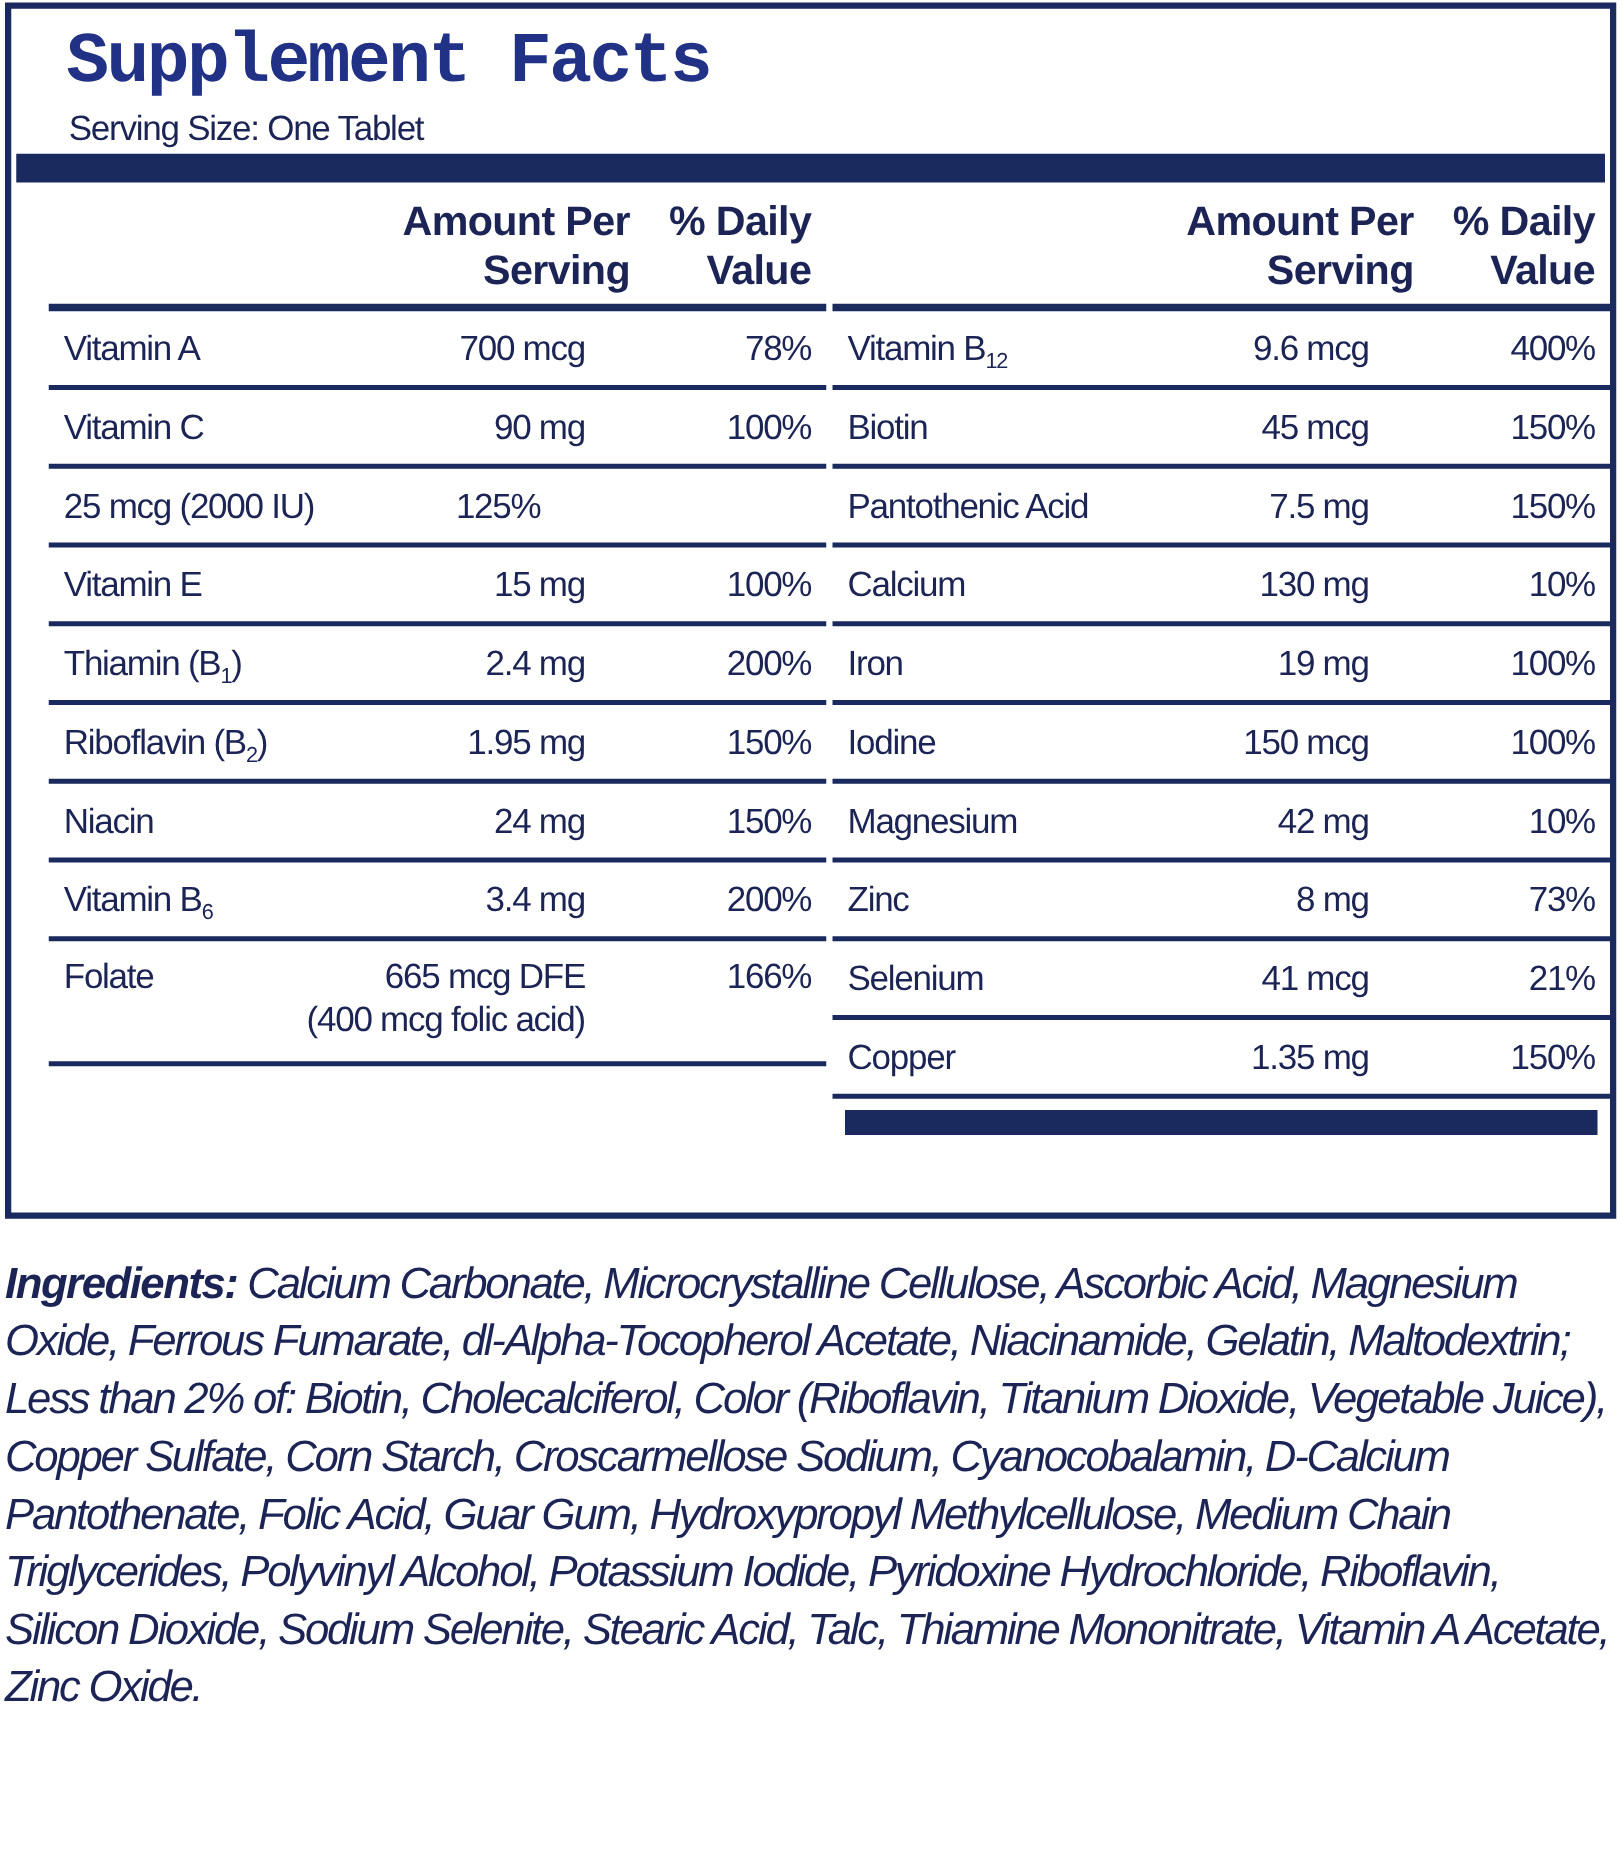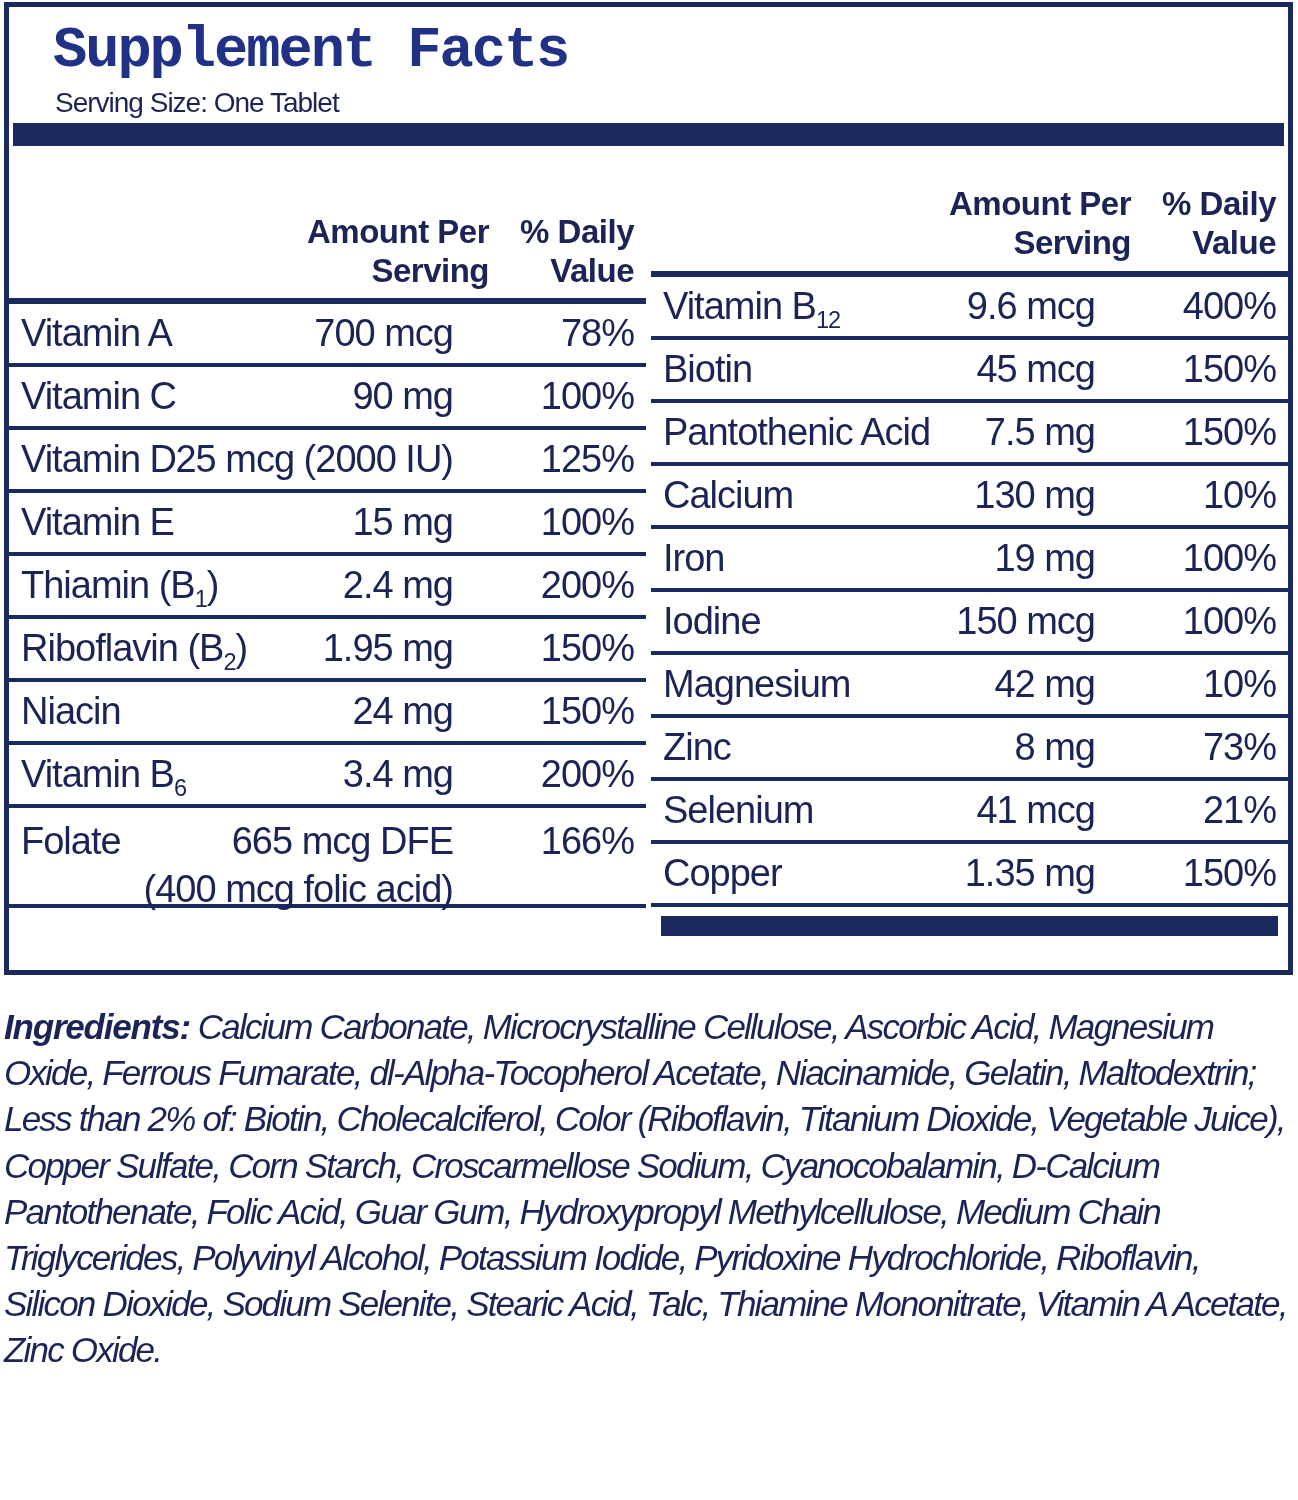--- a/index.html
+++ b/index.html
@@ -28,39 +28,39 @@
     margin:16px 0 0 44px;line-height:1.0;font-family:Liberation Mono, monospace;
   }
   .serving{
     font-size:28px;letter-spacing:-1px;
     margin:9px 0 6px 46px;line-height:1.0;
   }
   .thick-bar{
     height:23px;background:var(--navy-line);margin:0 4px;
   }
   .cols{
-    display:flex;align-items:center;
-    height:817px;overflow:hidden;
+    display:flex;align-items:flex-start;
+    height:817px;overflow:hidden;padding-left:30px;
   }
   .col{flex:1;min-width:0;}
   .vdiv{width:5px;background:var(--navy-line);}
   .col-head{
     display:flex;justify-content:flex-end;text-align:right;
     font-weight:bold;font-size:33px;line-height:1.17;
     letter-spacing:-0.5px;
     padding:12px 12px 8px 0;
     border-bottom:6px solid var(--navy-line);
   }
   .col-head .h-dv{width:145px;}
   .row{
     display:flex;align-items:center;
     height:63px;
     padding:0 12px;
     border-bottom:4px solid var(--navy-line);
-    font-size:38px;letter-spacing:-1px;white-space:nowrap;
+    font-size:28px;letter-spacing:-1px;white-space:nowrap;
   }
   .row .n{flex:1;text-align:left;overflow:hidden;}
   .row .a{text-align:right;}
   .row .d{width:145px;text-align:right;margin-left:36px;}
   .row.two{height:100px;align-items:flex-start;padding-top:10px;line-height:1.25;}
   sub{font-size:0.62em;line-height:0;}
   .end-bar{
     height:20px;background:var(--navy-line);
     margin:9px 10px 0 10px;
   }
@@ -99,21 +99,20 @@
     <span class="d">78%</span>
   </div>
 
   <div class="row">
     <span class="n">Vitamin C</span>
     <span class="a">90 mg</span>
     <span class="d">100%</span>
   </div>
 
   <div class="row">
-    <span class="n">Vitamin D</span>
     <span class="a">25 mcg (2000 IU)</span>
     <span class="d">125%</span>
   </div>
 
   <div class="row">
     <span class="n">Vitamin E</span>
     <span class="a">15 mg</span>
     <span class="d">100%</span>
   </div>
 

